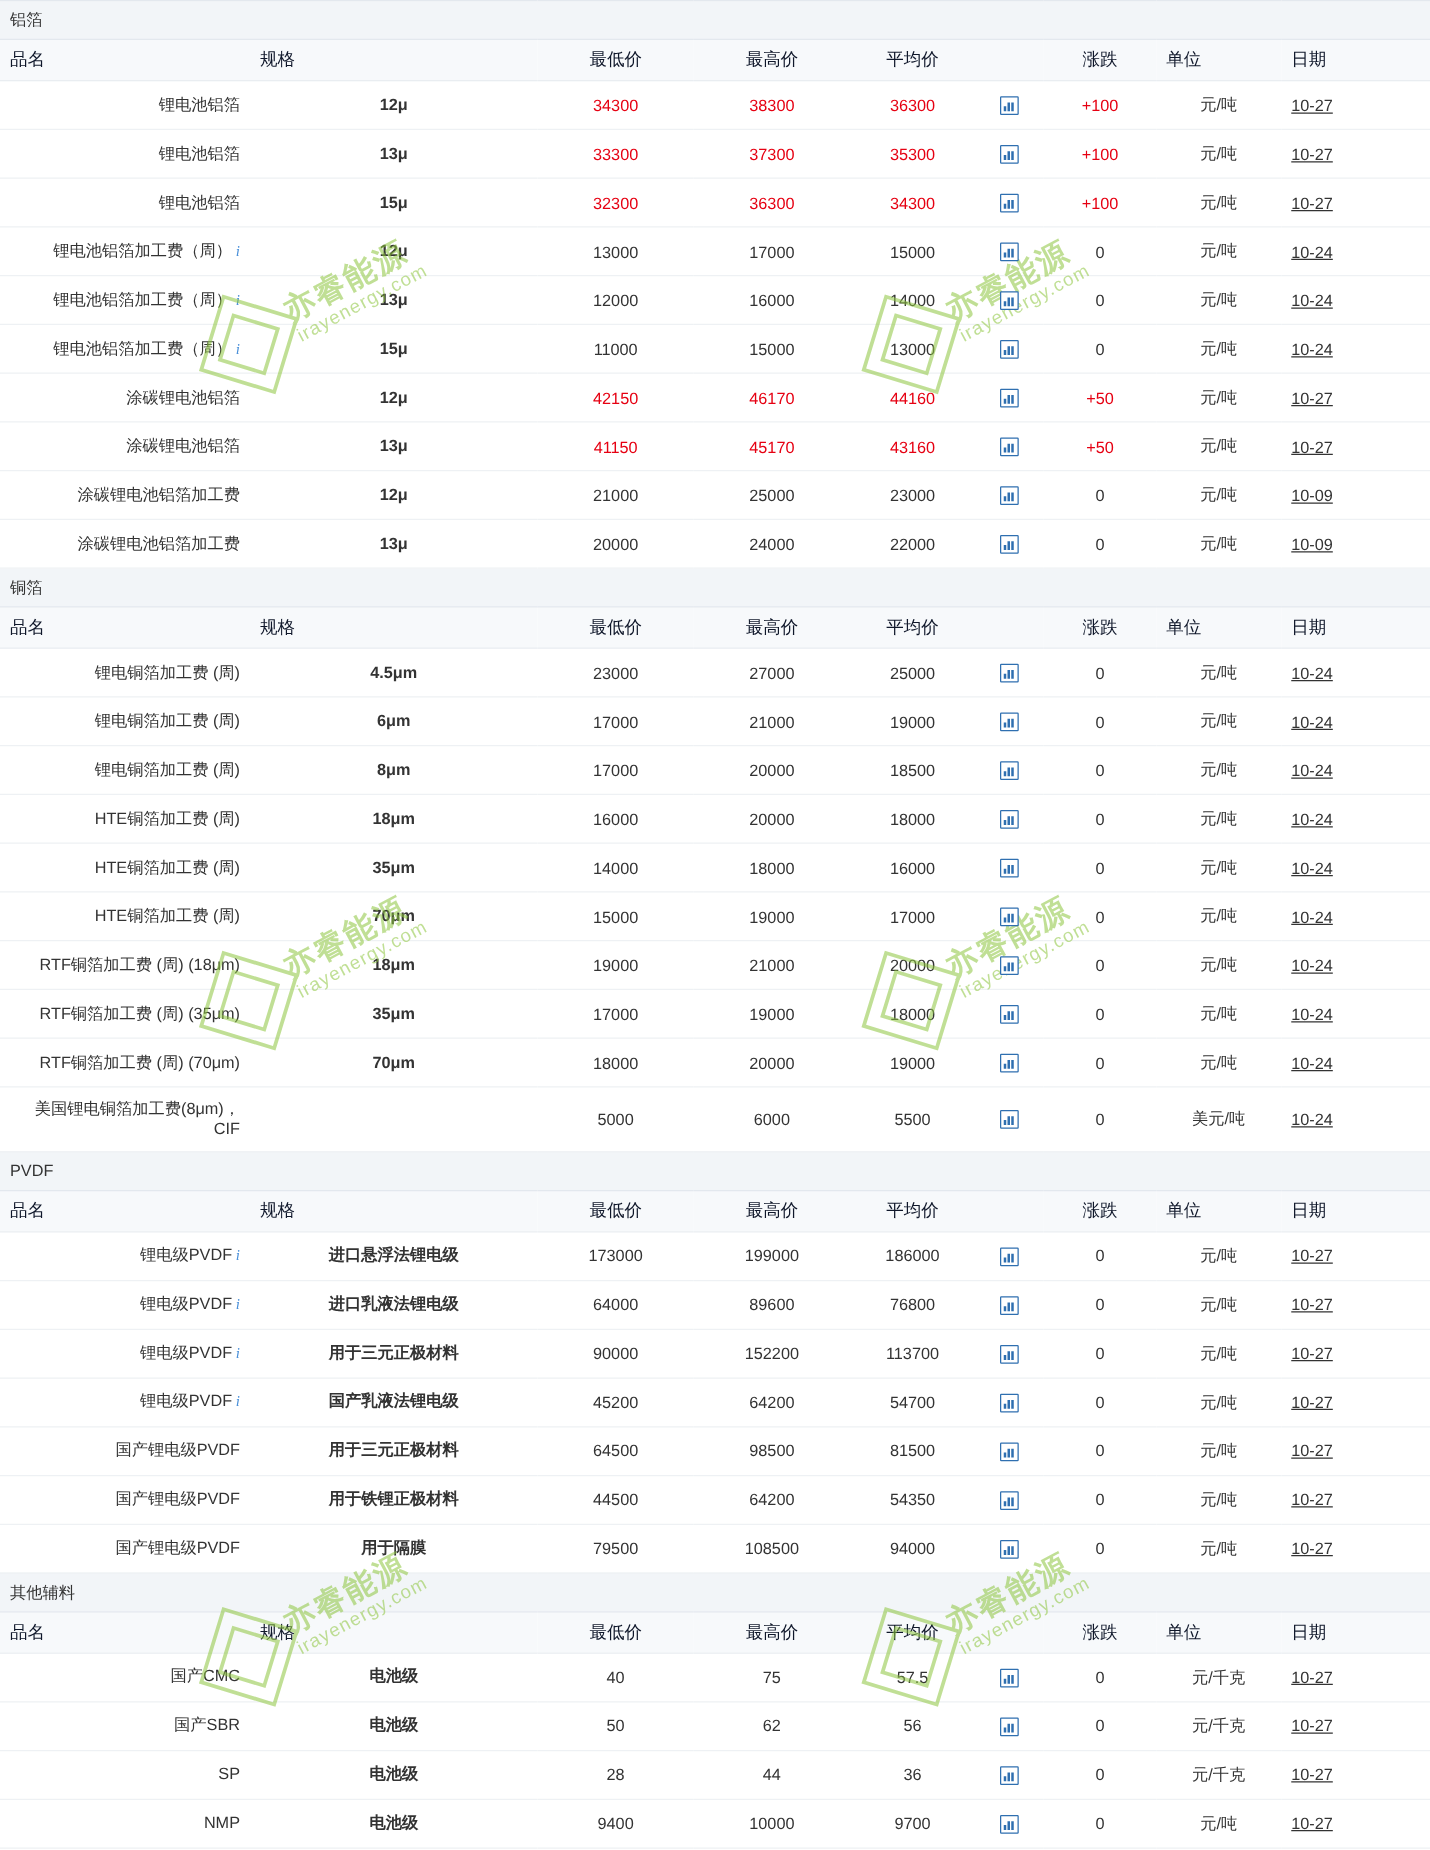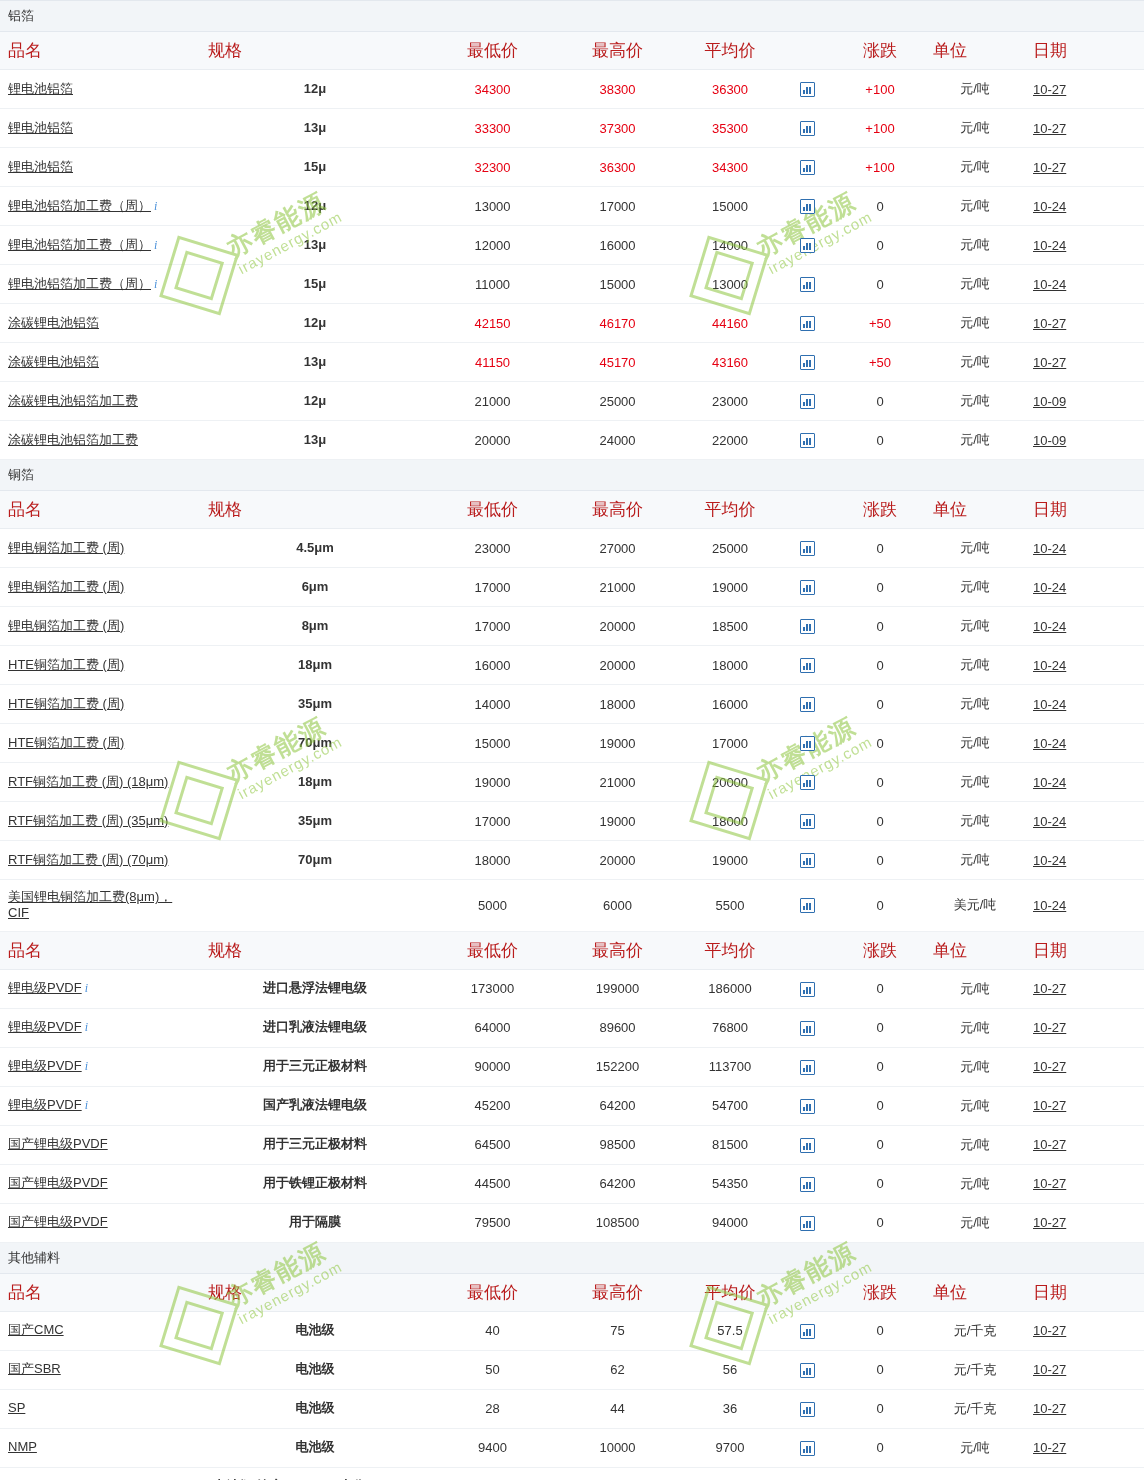--- a/index.html
+++ b/index.html
@@ -28,31 +28,31 @@
     border-top:1px solid #e3e8ee;
     border-bottom:1px solid #e3e8ee;
     padding:5px 8px 5px 8px;
     font-size:13px;
     color:#333;
     height:20px;
   }
   tr.header-row td{
     background:#f7f9fb;
     border-bottom:1px solid #e9edf1;
-    color:#b91c1c;
-    font-size:17px;
+    color:#0f172a;
+    font-size:14px;
     padding:7px 8px;
   }
   tr.data-row td{
     border-bottom:1px solid #eef1f4;
     padding:9px 8px;
     height:20px;
     background:transparent;
   }
-  td.name{padding-left:8px;text-align:left;line-height:1.25;text-decoration:underline;}
+  td.name{padding-left:8px;text-align:right;line-height:1.25;}
   td.spec{padding-left:12px;text-align:center;line-height:1.25;font-weight:bold;}
   td.num{text-align:center;}
   td.chart{text-align:center;}
   td.chg{text-align:center;}
   td.unit{text-align:center;padding-left:12px;}
   td.date{text-align:left;padding-left:12px;text-decoration:underline;}
   .hd-name{text-align:left;padding-left:8px;}
   .hd-spec{text-align:left;padding-left:12px;}
   .hd-c{text-align:center;}
   .hd-l{text-align:left;padding-left:12px;margin-left:39px;}
@@ -415,20 +415,23 @@
           <td class="name"><span>美国锂电铜箔加工费(8μm)，CIF</span></td>
           <td class="spec"></td>
           <td class="num">5000</td>
           <td class="num">6000</td>
           <td class="num">5500</td>
           <td class="chart"><span class="chart-icon"></span></td>
           <td class="chg">0</td>
           <td class="unit">美元/吨</td>
           <td class="date">10-24</td>
         </tr>
+        <tr class="section-row">
+          <td colspan="9">PVDF</td>
+        </tr>
         <tr class="header-row">
           <td class="hd-name">品名</td>
           <td class="hd-spec">规格</td>
           <td class="hd-c">最低价</td>
           <td class="hd-c">最高价</td>
           <td class="hd-c">平均价</td>
           <td class="hd-c"></td>
           <td class="hd-c">涨跌</td>
           <td class="hd-l">单位</td>
           <td class="hd-l">日期</td>

